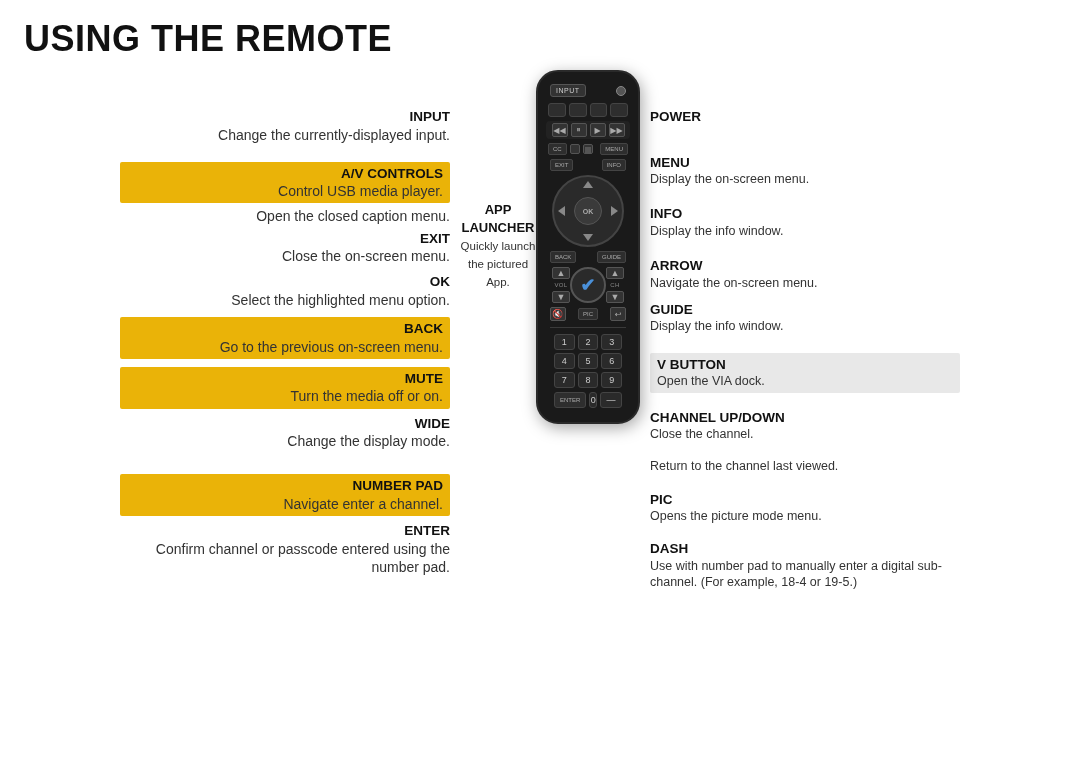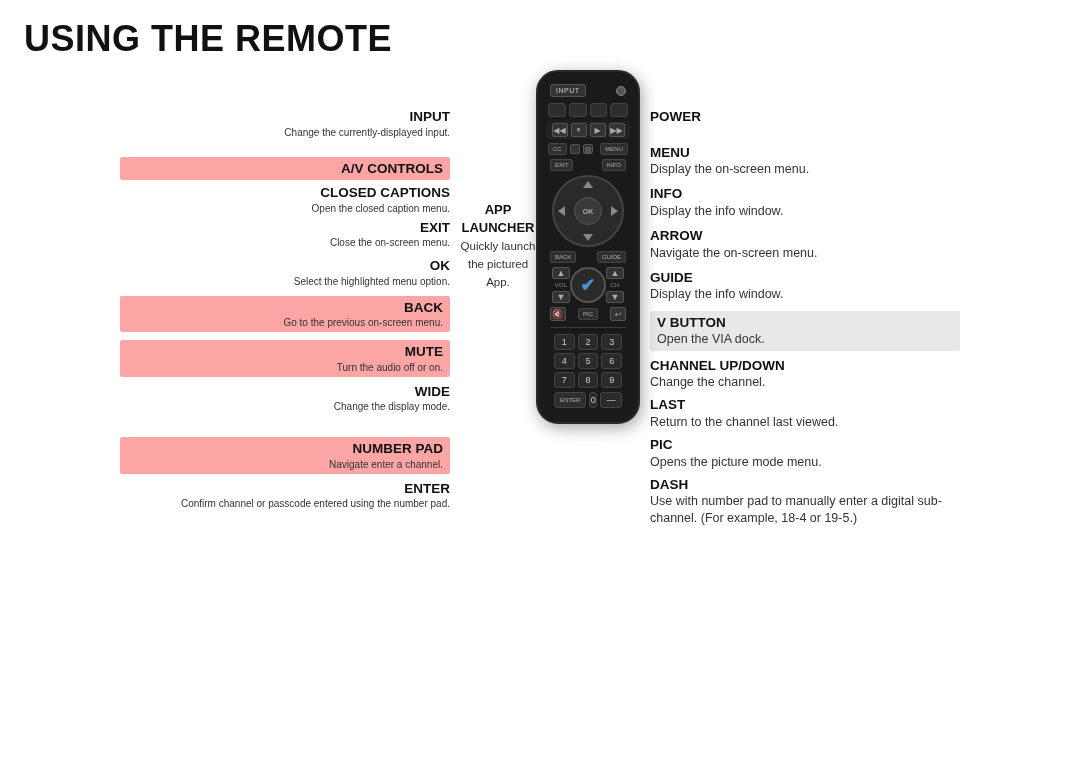--- a/index.html
+++ b/index.html
@@ -48,39 +48,39 @@
     }
 
     .left-item .label {
       font-weight: 900;
       font-size: 13.5px;
       color: #111;
       display: block;
     }
 
     .left-item .desc {
-      font-size: 10px;
+      font-size: 14px;
       color: #333;
       display: block;
     }
 
     .left-item.shaded {
-      background: #fca5a5;
+      background: #eab308;
       padding: 3px 7px 3px 16px;
       border-radius: 2px;
     }
 
     
     .right-col {
       width: 320px;
       display: flex;
       flex-direction: column;
       align-items: flex-end;
       padding-left: 10px;
-      gap: 0;
+      gap: 10px;
     }
 
     .right-item {
       width: 100%;
       text-align: left;
       margin-bottom: 4px;
       line-height: 1.3;
     }
 
     .right-item .label {
@@ -565,24 +565,24 @@
 
   <div class="left-col">
 
     <div class="left-item" style="margin-bottom:18px; margin-top:38px;">
       <span class="label">INPUT</span>
       <span class="desc">Change the currently-displayed input.</span>
     </div>
 
     <div class="left-item shaded" style="margin-bottom:4px;">
       <span class="label">A/V CONTROLS</span>
+      <span class="desc">Control USB media player.</span>
     </div>
 
     <div class="left-item" style="margin-bottom:4px;">
-      <span class="label">CLOSED CAPTIONS</span>
       <span class="desc">Open the closed caption menu.</span>
     </div>
 
     <div class="left-item" style="margin-bottom:8px;">
       <span class="label">EXIT</span>
       <span class="desc">Close the on-screen menu.</span>
     </div>
 
     <div class="left-item" style="margin-bottom:8px;">
       <span class="label">OK</span>
@@ -590,21 +590,21 @@
     </div>
 
     <div class="left-item shaded" style="margin-bottom:8px;">
       <span class="label">BACK</span>
       <span class="desc">Go to the previous on-screen menu.</span>
     </div>
 
 
     <div class="left-item shaded" style="margin-bottom:6px;">
       <span class="label">MUTE</span>
-      <span class="desc">Turn the audio off or on.</span>
+      <span class="desc">Turn the media off or on.</span>
     </div>
 
     <div class="left-item" style="margin-bottom:24px;">
       <span class="label">WIDE</span>
       <span class="desc">Change the display mode.</span>
     </div>
 
     <div class="left-item shaded" style="margin-bottom:6px;">
       <span class="label">NUMBER PAD</span>
       <span class="desc">Navigate enter a channel.</span>
@@ -737,42 +737,41 @@
     <div class="right-item" style="margin-bottom:8px;">
       <span class="label">MENU</span>
       <span class="desc">Display the on-screen menu.</span>
     </div>
 
     <div class="right-item" style="margin-bottom:8px;">
       <span class="label">INFO</span>
       <span class="desc">Display the info window.</span>
     </div>
 
-    <div class="right-item" style="margin-bottom:8px;">
+    <div class="right-item" style="margin-bottom:0;">
       <span class="label">ARROW</span>
       <span class="desc">Navigate the on-screen menu.</span>
     </div>
 
     <div class="right-item" style="margin-bottom:8px;">
       <span class="label">GUIDE</span>
       <span class="desc">Display the info window.</span>
     </div>
 
     <div class="right-item shaded" style="margin-bottom:6px;">
       <span class="label">V BUTTON</span>
       <span class="desc">Open the VIA dock.</span>
     </div>
 
     <div class="right-item" style="margin-bottom:6px;">
       <span class="label">CHANNEL UP/DOWN</span>
-      <span class="desc">Change the channel.</span>
+      <span class="desc">Close the channel.</span>
     </div>
 
     <div class="right-item" style="margin-bottom:6px;">
-      <span class="label">LAST</span>
       <span class="desc">Return to the channel last viewed.</span>
     </div>
 
     <div class="right-item" style="margin-bottom:6px;">
       <span class="label">PIC</span>
       <span class="desc">Opens the picture mode menu.</span>
     </div>
 
     <div class="right-item" style="margin-bottom:6px;">
       <span class="label">DASH</span>

